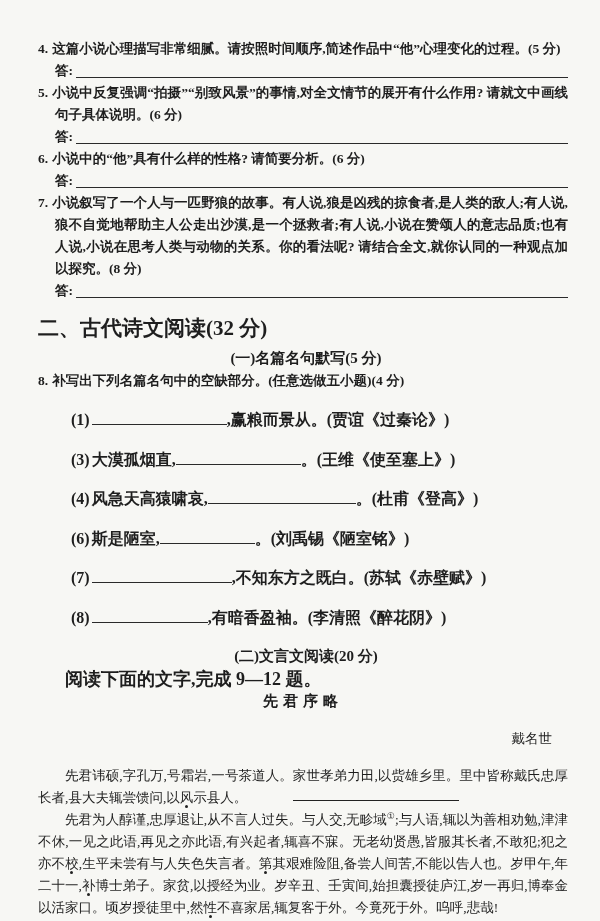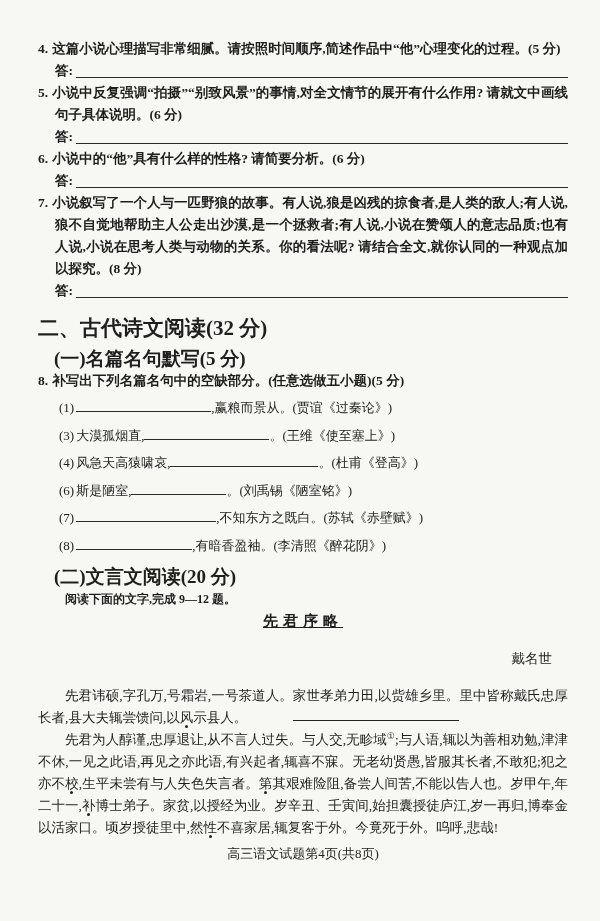--- a/index.html
+++ b/index.html
@@ -35,51 +35,50 @@
     flex:1; height:0;
     border-bottom:1.4px solid #2a2a2a;
     margin:0 0 4px 3px;
   }
   
   .sec-heading {
     margin:14px 0 0 0;
     font-size:21px; line-height:25px; font-weight:bold;
   }
   .part-heading {
-    margin:6px 0 0 16px;
-    font-size:19px; line-height:23px; font-weight:bold;
+    margin:6px 0 0 6px;
+    font-size:15px; line-height:23px; font-weight:bold;text-align:center;
   }
   .part-heading.second { margin-top:8px; }
   .q8-lead {
     margin:0; font-size:13.5px; line-height:22px; font-weight:bold;
     padding-left:17px; text-indent:-17px;
   }
   
   .item {
-    margin:4px; padding-left:17px;
-    font-size:13px; line-height:23.5px; font-weight:normal;
+    margin:16px; padding-left:17px;
+    font-size:16px; line-height:23.5px; font-weight:bold;
     white-space:nowrap;
   }
   .i-num { margin-right:2px; }
   .blank {
     display:inline-block;
     height:13px;
     border-bottom:1.4px solid #2a2a2a;
     vertical-align:baseline;
   }
   
   .instruction {
     margin:0; padding-left:27px;
-    font-size:12px; line-height:22px; font-weight:bold;
+    font-size:18px; line-height:22px; font-weight:bold;
   }
   .passage-title {
     margin:0; text-align:center;
     font-size:15px; line-height:23px; font-weight:bold;
     letter-spacing:5px;
-    text-decoration:underline;
   }
   .passage-author {
     margin:16px; text-align:right;
     font-size:13.5px; line-height:20px;
   }
   .passage p {
     margin:0;
     font-size:13.5px; line-height:22px;
     text-align:justify;
     text-indent:2em;
@@ -133,21 +132,21 @@
     <p class="q-text"><span class="q-num">7.</span><span>小说叙写了一个人与一匹野狼的故事。有人说,狼是凶残的掠食者,是人类的敌人;有人说,狼不自觉地帮助主人公走出沙漠,是一个拯救者;有人说,小说在赞颂人的意志品质;也有人说,小说在思考人类与动物的关系。你的看法呢? 请结合全文,就你认同的一种观点加以探究。(8 分)</span></p>
     <div class="ans-row">
       <span class="ans-label">答:</span>
       <span class="ans-line"></span>
     </div>
   </div>
 
   <h2 class="sec-heading">二、古代诗文阅读(32 分)</h2>
 
   <h3 class="part-heading">(一)名篇名句默写(5 分)</h3>
-  <p class="q8-lead"><span class="q-num">8.</span><span>补写出下列名篇名句中的空缺部分。(任意选做五小题)(5 分)</span></p>
+  <p class="q8-lead"><span class="q-num">8.</span><span>补写出下列名篇名句中的空缺部分。(任意选做五小题)(4 分)</span></p>
 
   <p class="item"><span class="i-num">(1)</span><span></span><span class="blank" style="width:135px"></span><span>,赢粮而景从。(贾谊《过秦论》)</span></p>
   <p class="item"><span class="i-num">(3)</span><span>大漠孤烟直,</span><span class="blank" style="width:125px"></span><span>。(王维《使至塞上》)</span></p>
   <p class="item"><span class="i-num">(4)</span><span>风急天高猿啸哀,</span><span class="blank" style="width:148px"></span><span>。(杜甫《登高》)</span></p>
   <p class="item"><span class="i-num">(6)</span><span>斯是陋室,</span><span class="blank" style="width:95px"></span><span>。(刘禹锡《陋室铭》)</span></p>
   <p class="item"><span class="i-num">(7)</span><span></span><span class="blank" style="width:140px"></span><span>,不知东方之既白。(苏轼《赤壁赋》)</span></p>
   <p class="item"><span class="i-num">(8)</span><span></span><span class="blank" style="width:116px"></span><span>,有暗香盈袖。(李清照《醉花阴》)</span></p>
 
   <h3 class="part-heading second">(二)文言文阅读(20 分)</h3>
   <p class="instruction">阅读下面的文字,完成 9—12 题。</p>

